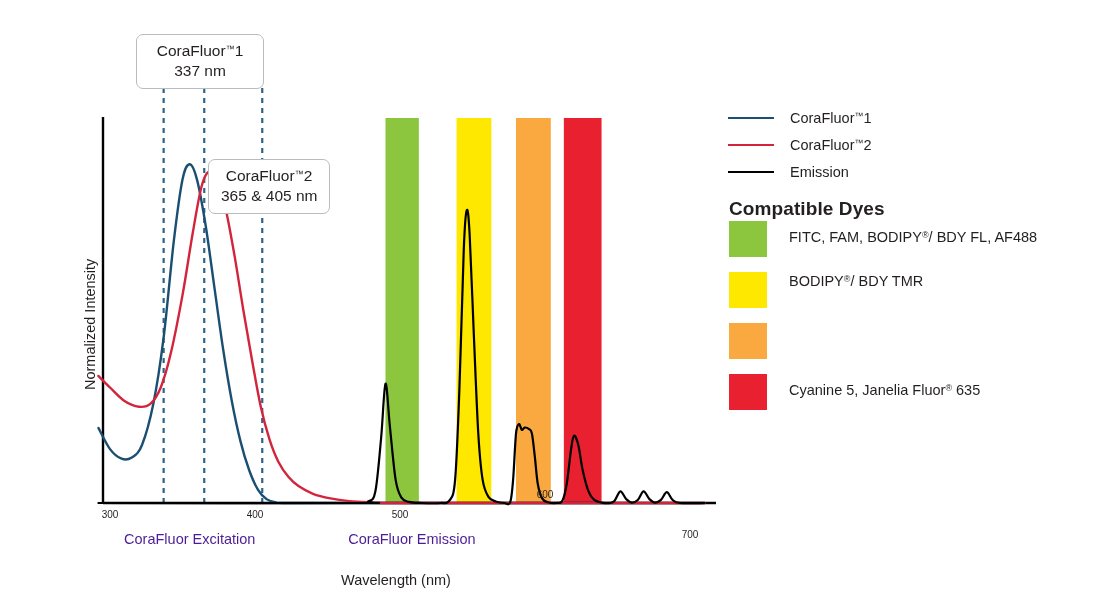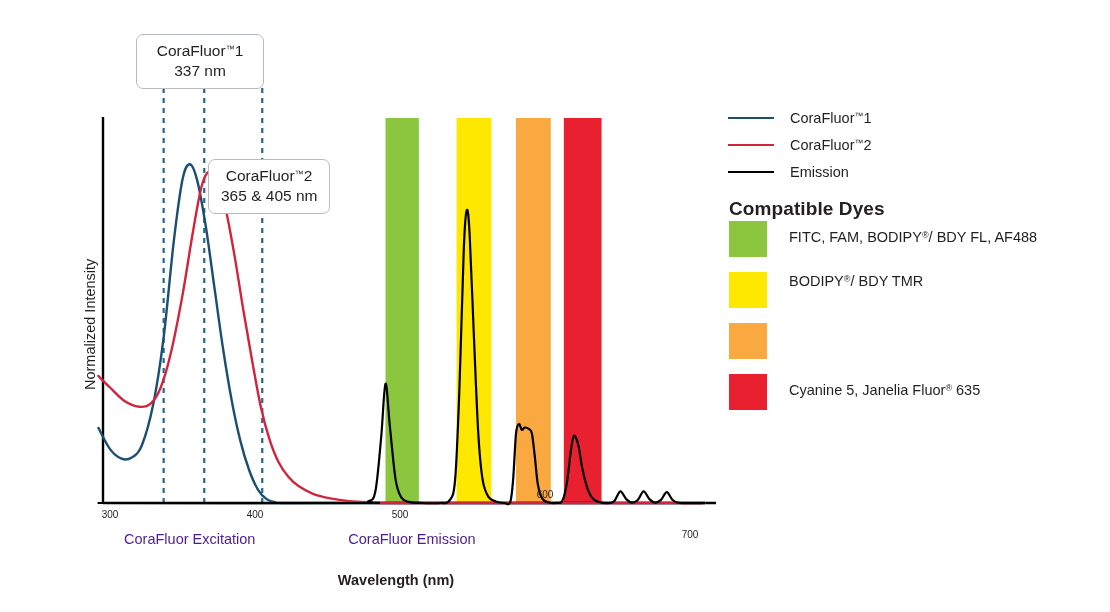--- a/index.html
+++ b/index.html
@@ -52,21 +52,20 @@
     transform: translateX(-50%);
     white-space: nowrap;
   }
   .axis-title-x {
     position: absolute;
     font-size: 14.5px;
     color: #231f20;
     text-align: right;
     transform: translateX(-50%);
     white-space: nowrap;
-    font-weight: bold;
   }
   .axis-title-y {
     position: absolute;
     font-size: 14.5px;
     color: #231f20;
     white-space: nowrap;
     transform-origin: 0 0;
     transform: rotate(-90deg);
   }
 

